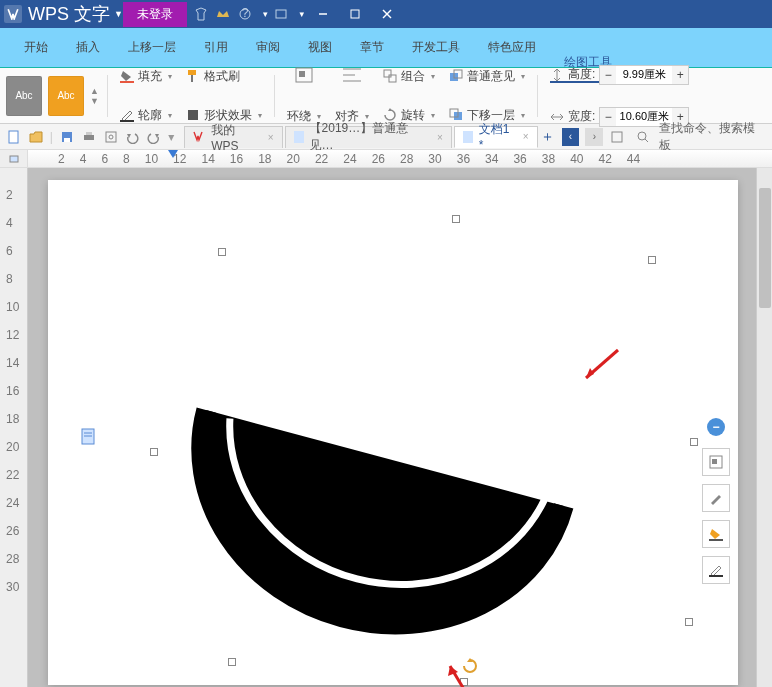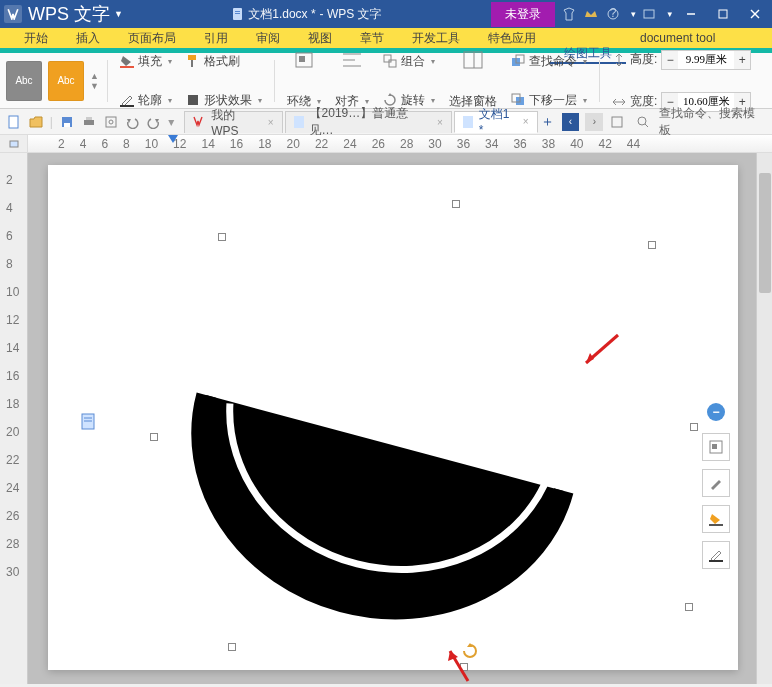--- a/index.html
+++ b/index.html
@@ -8,36 +8,36 @@
 .titlebar { height: 28px; background: #2b579a; color: #fff; display: flex; align-items: center; padding: 0 4px; }
 .titlebar .logo { width: 18px; height: 18px; background: #fff3; border-radius: 2px; margin-right: 6px; display:flex;align-items:center;justify-content:center;}
 .titlebar .app-name { font-size: 18px; }
 .titlebar .dd { margin-left: 4px; font-size: 9px; }
 .titlebar .doc-title { margin: 0 auto; font-size: 12px; opacity: .95; display:flex; align-items:center; gap:4px;}
 .titlebar .right { display: flex; align-items: center; gap: 6px; }
 .titlebar .nolog { background: #a21caf; padding: 4px 14px; font-size: 12px; }
 .titlebar .ticon { width: 16px; height: 16px; display:flex; align-items:center; justify-content:center; opacity:.9; }
 .winbtn { width: 26px; height: 20px; display:flex; align-items:center; justify-content:center; }
 
-.menubar { height: 25px; background: #fde047; border-bottom: 5px solid #14b8a6; display: flex; align-items: center; padding: 0 10px; gap: 0; }
+.menubar { height: 40px; background: #7dd3fc; border-bottom: 1px solid #14b8a6; display: flex; align-items: center; padding: 0 10px; gap: 0; }
 .menubar .mi { padding: 0 14px; height: 100%; display:flex; align-items:center; color: #444; }
 .menubar .mi.active { color: #2b579a; border-bottom: 2px solid #2b579a; font-weight: 500; margin-top: 32px; }
 
 .ribbon { height: 56px; background: #fafafa; border-bottom: 1px solid #d0d0d0; display: flex; align-items: center; padding: 2px 6px; gap: 6px; }
 .swatch { width: 36px; height: 40px; border-radius: 2px; display:flex; align-items:center; justify-content:center; color:#fff; font-size:10px; border:1px solid #0001;}
 .swatch.gray { background: #8a8a8a; }
 .swatch.orange { background: #f0a020; }
 .sep { width: 1px; height: 42px; background: #ddd; margin: 0 2px; }
 .rgrp { display: flex; flex-direction: column; gap: 18px; }
 .rbtn { display: flex; align-items: center; gap: 4px; padding: 2px 4px; color: #444; white-space: nowrap; }
 .rbtn .ic { width: 14px; height: 14px; display:inline-flex; align-items:center; justify-content:center; }
 .rbtn .dd { font-size: 8px; color:#888; margin-left:2px;}
 .spin { display: flex; align-items: center; border: 1px solid #ccc; background:#fff; height:20px; }
 .spin button { width: 16px; height: 18px; border: none; background: #f4f4f4; color:#444; }
-.spin input { width: 56px; border: none; text-align: center; font-size: 11px; outline:none;font-family:Liberation Serif, serif; }
+.spin input { width: 56px; border: none; text-align: center; font-size: 11px; outline:none; }
 
 .qat { height: 26px; background: #f4f4f4; border-bottom: 1px solid #ddd; display:flex; align-items:center; padding: 0 6px; gap: 6px; }
 .qat .qi { width: 16px; height: 16px; display:flex; align-items:center; justify-content:center; color:#666; }
 .tabstrip { display:flex; align-items:center; height:100%; margin-left:4px; }
 .doctab { display:flex; align-items:center; gap:6px; padding: 0 8px; height: 22px; border:1px solid #ccc; border-bottom:none; background:#eee; margin-right:2px; font-size:11px; color:#555;}
 .doctab.active { background:#fff; border-bottom:1px solid #fff; color:#2b579a;}
 .doctab .x { color:#aaa; font-size:10px;}
 .qat .spacer { flex:1; }
 .qat .navsq { width:18px; height:18px; background:#2b579a; color:#fff; display:flex;align-items:center;justify-content:center; font-size:10px;}
 .qat .navsq.light { background:#ddd; color:#666;}
@@ -81,29 +81,20 @@
 <body>
 
 <div class="titlebar">
   <div class="logo">
     <svg width="12" height="12" viewBox="0 0 10 10">
         <path d="M1 1 L4 9 L5 5 L6 9 L9 1" stroke="#fff" stroke-width="1.4" fill="none"></path>
       </svg>
   </div>
   <span class="app-name">WPS 文字</span>
   <span class="dd">▼</span>
-  <div class="doc-title">
-    <svg width="12" height="12">
-        <rect x="1" y="0" width="9" height="12" rx="1" fill="#cfe3ff"></rect>
-        <rect x="3" y="3" width="5" height="1" fill="#5b8bd4"></rect>
-        <rect x="3" y="5" width="5" height="1" fill="#5b8bd4"></rect>
-      </svg>
-    <span>文档1.docx *</span>
-    <span>- WPS 文字</span>
-  </div>
   <div class="right">
     <div class="nolog">未登录</div>
     <div class="ticon">
         <svg width="14" height="14">
           <path d="M2 3 L7 1 L12 3 L10 6 L10 13 L4 13 L4 6 Z" fill="none" stroke="#cde" stroke-width="1"></path>
         </svg>
       </div>
     <div class="ticon">
         <svg width="14" height="14">
           <path d="M1 10 L3 4 L7 8 L11 4 L13 10 Z" fill="#f3c24b"></path>
@@ -137,29 +128,28 @@
           <line x1="1" y1="1" x2="9" y2="9" stroke="#fff" stroke-width="1.5"></line>
           <line x1="9" y1="1" x2="1" y2="9" stroke="#fff" stroke-width="1.5"></line>
         </svg>
       </div>
   </div>
 </div>
 
 <div class="menubar">
   <div class="mi">开始</div>
   <div class="mi">插入</div>
-  <div class="mi">页面布局</div>
+  <div class="mi">上移一层</div>
   <div class="mi">引用</div>
   <div class="mi">审阅</div>
   <div class="mi">视图</div>
   <div class="mi">章节</div>
   <div class="mi">开发工具</div>
   <div class="mi">特色应用</div>
   <div class="mi active">绘图工具</div>
-  <div class="mi">document tool</div>
 </div>
 
 <div class="ribbon">
   <div class="swatch gray">Abc</div>
   <div class="swatch orange">Abc</div>
   <div style="display:flex;flex-direction:column;justify-content:center;gap:10px;color:#888;font-size:9px;">▲<br>▼</div>
   <div class="sep"></div>
   <div class="rgrp">
     <div class="rbtn">
         <span class="ic">
@@ -239,38 +229,29 @@
         <span class="ic">
           <svg width="14" height="14">
             <path d="M7 2 A5 5 0 1 1 2 7" fill="none" stroke="#888" stroke-width="1.5"></path>
             <path d="M7 0 L9 3 L5 3 Z" fill="#888"></path>
           </svg>
         </span>
         <span>旋转</span>
         <span class="dd">▾</span>
       </div>
   </div>
-  <div class="rgrp" style="align-items:center;">
-    <span class="ic"><svg width="22" height="20">
-          <rect x="2" y="2" width="18" height="16" fill="none" stroke="#888"></rect>
-          <line x1="12" y1="2" x2="12" y2="18" stroke="#888"></line>
-        </svg></span>
-    <div class="rbtn">
-        <span>选择窗格</span>
-      </div>
-  </div>
   <div class="rgrp">
     <div class="rbtn">
         <span class="ic">
           <svg width="14" height="14">
             <rect x="1" y="4" width="8" height="8" fill="#6aa0e0"></rect>
             <rect x="5" y="1" width="8" height="8" fill="none" stroke="#888"></rect>
           </svg>
         </span>
-        <span>查找命令</span>
+        <span>普通意见</span>
         <span class="dd">▾</span>
       </div>
     <div class="rbtn">
         <span class="ic">
           <svg width="14" height="14">
             <rect x="5" y="4" width="8" height="8" fill="#6aa0e0"></rect>
             <rect x="1" y="1" width="8" height="8" fill="none" stroke="#888"></rect>
           </svg>
         </span>
         <span>下移一层</span>

